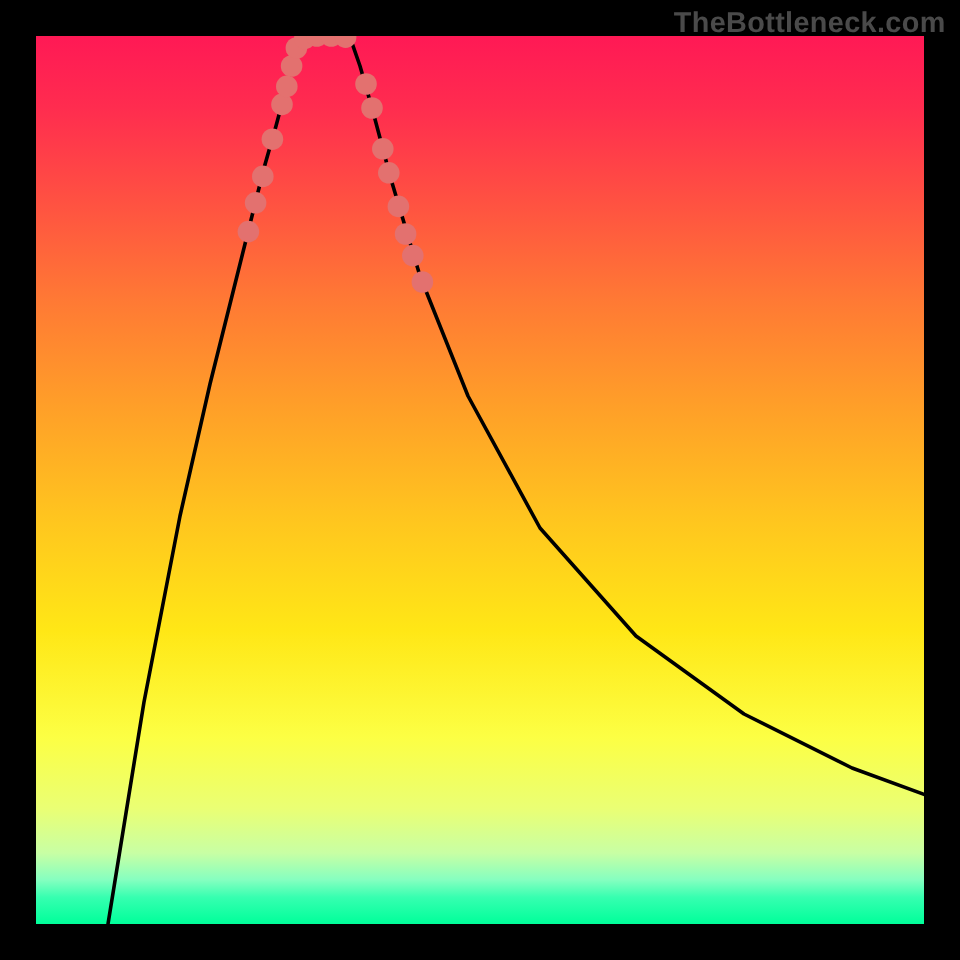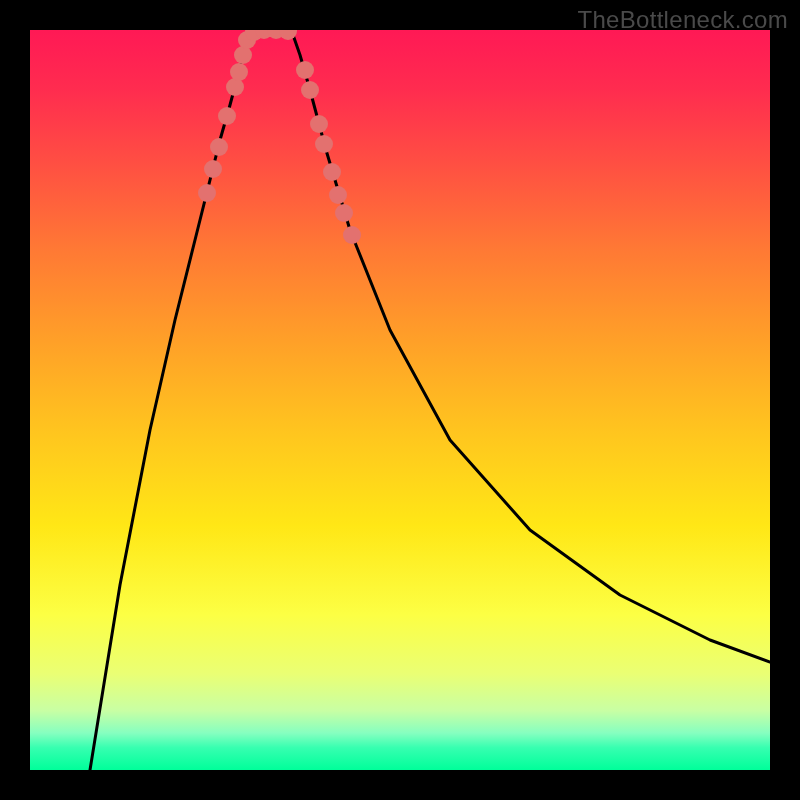--- a/index.html
+++ b/index.html
@@ -40,21 +40,21 @@
       #36ffb0 97%,
       #00ff9a 100%
     );
   }
   .watermark {
     position: absolute;
     right: 12px;
     top: 6px;
     color: #4a4a4a;
     font-size: 24px;
-    font-weight: 400;
+    font-weight: 700;
     letter-spacing: 0.3px;
     margin-left: 36px;
   }
   svg.curve {
     position: absolute;
     left: 0;
     top: 0;
     width: 740px;
     height: 740px;
   }

